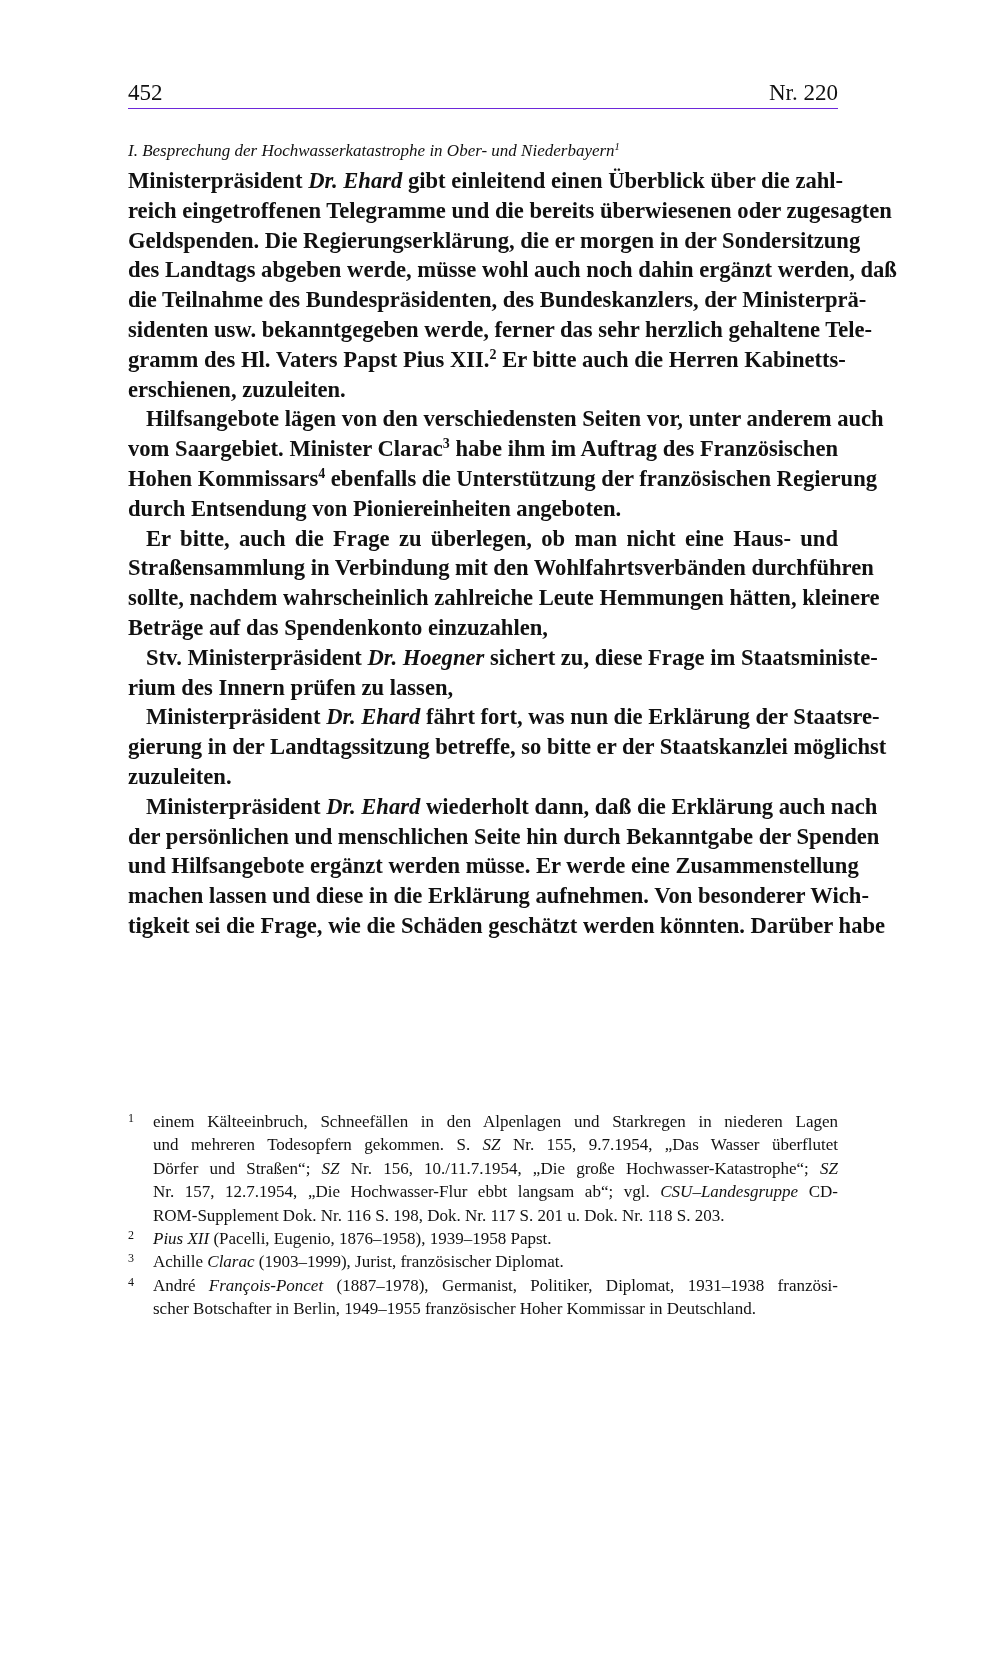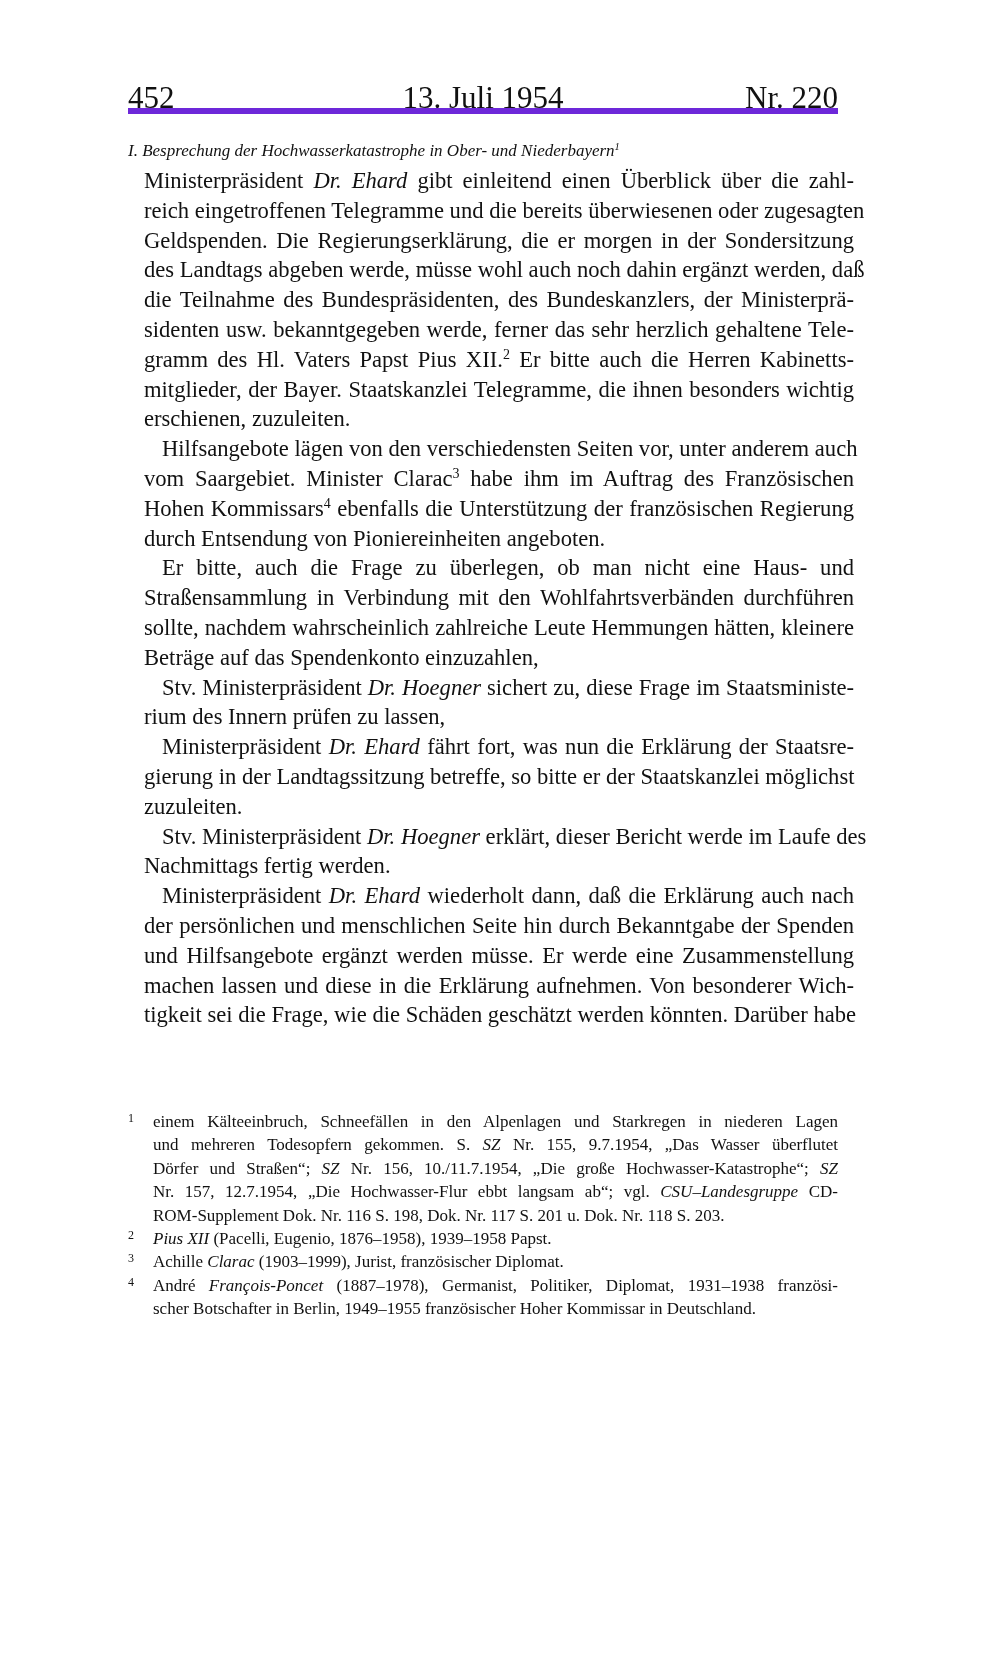--- a/index.html
+++ b/index.html
@@ -1,60 +1,58 @@
 <!DOCTYPE html>
 <html><head>
 <meta charset="utf-8">
 <style>
   html, body { margin: 0; padding: 0; background: #ffffff; }
   body { width: 1000px; height: 1666px; position: relative; overflow: hidden; color: #111; }
   .page { position: absolute; left: 128px; top: 0; width: 710px; font-family: "Liberation Serif", "DejaVu Serif", serif; }
-  .running-head { position: absolute; top: 78px; left: 0; width: 710px; height: 30px; border-bottom: 6px solid #6d28d9; font-size: 31px; }
+  .running-head { position: absolute; top: 78px; left: 0; width: 710px; height: 30px; border-bottom: 1px solid #6d28d9; font-size: 23px; }
   .rh-left { position: absolute; left: 0; top: 2px; }
   .rh-center { position: absolute; left: 0; width: 710px; text-align: center; top: 2px; }
   .rh-right { position: absolute; right: 0; top: 2px; }
   .section-title { position: absolute; top: 136px; left: 0; width: 710px; font-style: italic; font-size: 17px; line-height: 30px; }
-  .body { position: absolute; top: 166px; left: 16px; width: 710px; font-size: 22.6px; line-height: 29.8px; text-align: justify; }
+  .body { position: absolute; top: 166px; left: 0; width: 710px; font-size: 22.6px; line-height: 29.8px; text-align: justify; font-weight: bold; }
   .body p { margin: 0; }
   .body p.indent { text-indent: 18px; }
   .body .line { display: block; text-align: justify; text-align-last: justify; white-space: nowrap; }
   .body .line.last { text-align-last: left; }
   sup { font-size: 0.62em; line-height: 0; vertical-align: 0.55em; }
   .it { font-style: italic; }
   .footnotes { position: absolute; top: 1110px; left: 0; width: 710px; font-size: 17px; line-height: 23.4px; }
   .fn { position: relative; padding-left: 25px; }
   .fn-num { position: absolute; left: 0; top: -3px; font-size: 12px; }
   .fn .line { display: block; text-align: justify; text-align-last: justify; white-space: nowrap; }
   .fn .line.last { text-align-last: left; }
 </style>
 </head>
 <body>
 
 <div class="page">
 
   <div class="running-head">
     <span class="rh-left">452</span>
-    <span class="rh-center">13. Juli 1954</span>
     <span class="rh-right">Nr. 220</span>
   </div>
 
   <div class="section-title">
     <span>I. Besprechung der Hochwasserkatastrophe in Ober- und Niederbayern</span><sup>1</sup>
   </div>
 
   <div class="body">
     <p>
       <span class="line"><span>Ministerpräsident </span><span class="it">Dr. Ehard</span><span> gibt einleitend einen Überblick über die zahl-</span></span>
       <span class="line">reich eingetroffenen Telegramme und die bereits überwiesenen oder zugesagten</span>
       <span class="line">Geldspenden. Die Regierungserklärung, die er morgen in der Sondersitzung</span>
       <span class="line">des Landtags abgeben werde, müsse wohl auch noch dahin ergänzt werden, daß</span>
       <span class="line">die Teilnahme des Bundespräsidenten, des Bundeskanzlers, der Ministerprä-</span>
       <span class="line">sidenten usw. bekanntgegeben werde, ferner das sehr herzlich gehaltene Tele-</span>
       <span class="line"><span>gramm des Hl. Vaters Papst Pius XII.</span><sup>2</sup><span> Er bitte auch die Herren Kabinetts-</span></span>
-      <span class="line">mitglieder, der Bayer. Staatskanzlei Telegramme, die ihnen besonders wichtig</span>
       <span class="line last">erschienen, zuzuleiten.</span>
     </p>
     <p class="indent">
       <span class="line">Hilfsangebote lägen von den verschiedensten Seiten vor, unter anderem auch</span>
       <span class="line" style="text-indent:0"><span>vom Saargebiet. Minister Clarac</span><sup>3</sup><span> habe ihm im Auftrag des Französischen</span></span>
       <span class="line" style="text-indent:0"><span>Hohen Kommissars</span><sup>4</sup><span> ebenfalls die Unterstützung der französischen Regierung</span></span>
       <span class="line last" style="text-indent:0">durch Entsendung von Pioniereinheiten angeboten.</span>
     </p>
     <p class="indent">
       <span class="line">Er bitte, auch die Frage zu überlegen, ob man nicht eine Haus- und</span>
@@ -63,24 +61,20 @@
       <span class="line last" style="text-indent:0">Beträge auf das Spendenkonto einzuzahlen,</span>
     </p>
     <p class="indent">
       <span class="line"><span>Stv. Ministerpräsident </span><span class="it">Dr. Hoegner</span><span> sichert zu, diese Frage im Staatsministe-</span></span>
       <span class="line last" style="text-indent:0">rium des Innern prüfen zu lassen,</span>
     </p>
     <p class="indent">
       <span class="line"><span>Ministerpräsident </span><span class="it">Dr. Ehard</span><span> fährt fort, was nun die Erklärung der Staatsre-</span></span>
       <span class="line" style="text-indent:0">gierung in der Landtagssitzung betreffe, so bitte er der Staatskanzlei möglichst</span>
       <span class="line last" style="text-indent:0">zuzuleiten.</span>
-    </p>
-    <p class="indent">
-      <span class="line"><span>Stv. Ministerpräsident </span><span class="it">Dr. Hoegner</span><span> erklärt, dieser Bericht werde im Laufe des</span></span>
-      <span class="line last" style="text-indent:0">Nachmittags fertig werden.</span>
     </p>
     <p class="indent">
       <span class="line"><span>Ministerpräsident </span><span class="it">Dr. Ehard</span><span> wiederholt dann, daß die Erklärung auch nach</span></span>
       <span class="line" style="text-indent:0">der persönlichen und menschlichen Seite hin durch Bekanntgabe der Spenden</span>
       <span class="line" style="text-indent:0">und Hilfsangebote ergänzt werden müsse. Er werde eine Zusammenstellung</span>
       <span class="line" style="text-indent:0">machen lassen und diese in die Erklärung aufnehmen. Von besonderer Wich-</span>
       <span class="line" style="text-indent:0">tigkeit sei die Frage, wie die Schäden geschätzt werden könnten. Darüber habe</span>
     </p>
   </div>
 

